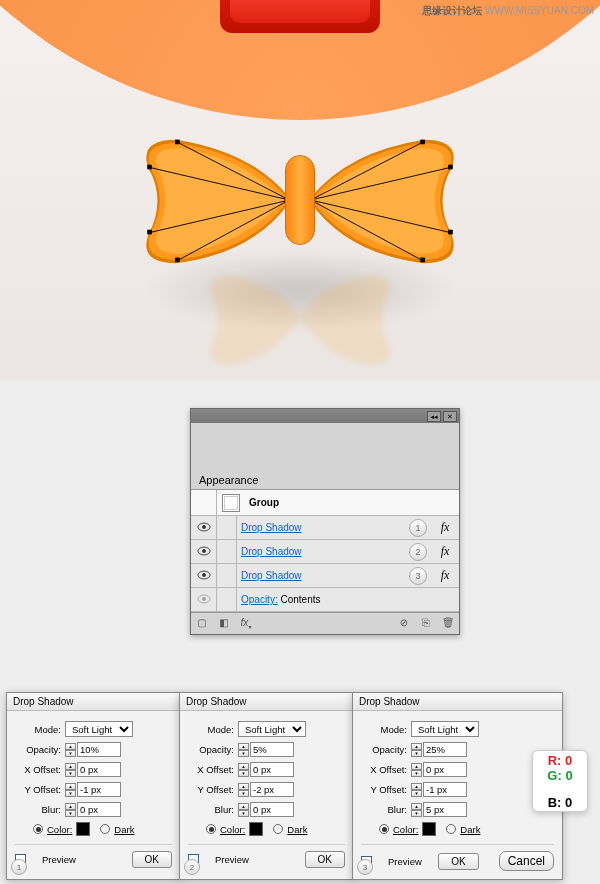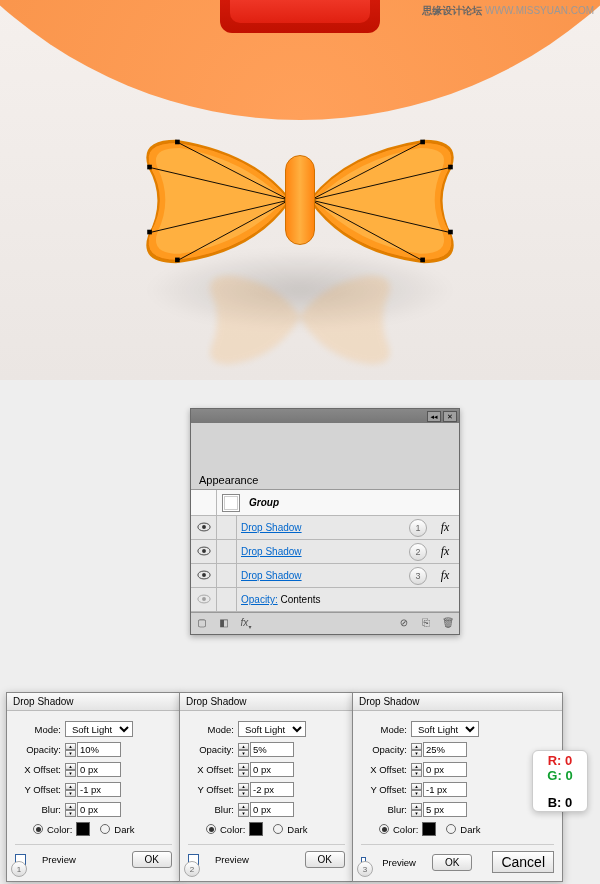--- a/index.html
+++ b/index.html
@@ -25,21 +25,21 @@
 
 .watermark { position: absolute; top: 4px; right: 6px; font-size: 10px; color: #999; }
 .watermark .cn { color: #666; font-weight: bold; }
 
 
 .appearance-panel { position: absolute; left: 190px; top: 408px; width: 270px; background: #d4d4d4; border: 1px solid #6a6a6a; box-shadow: 0 2px 6px rgba(0,0,0,0.3); }
 .panel-header { background: linear-gradient(#888, #777); height: 14px; display: flex; justify-content: flex-end; align-items: center; padding: 0 2px; gap: 2px; }
 .panel-header-btn { width: 14px; height: 11px; background: #a0a0a0; border: 1px solid #555; font-size: 7px; text-align: center; line-height: 9px; }
 .panel-tab { background: #d4d4d4; padding: 3px 8px; font-size: 11px; border-bottom: 1px solid #999; margin-top: 48px; }
 .panel-row { display: flex; align-items: center; height: 24px; border-bottom: 1px solid #b8b8b8; background: #e8e8e8; font-size: 10px; }
-.panel-row.group-row { background: #f8f8f8; height: 26px; font-style: italic; }
+.panel-row.group-row { background: #f8f8f8; height: 26px; }
 .eye-col { width: 26px; text-align: center; border-right: 1px solid #b8b8b8; height: 100%; display: flex; align-items: center; justify-content: center; }
 .lock-col { width: 20px; border-right: 1px solid #b8b8b8; height: 100%; }
 .swatch { width: 18px; height: 18px; background: #fff; border: 1px solid #888; box-shadow: inset 0 0 0 1px #fff, inset 0 0 0 2px #ccc; margin: 0 5px; }
 .row-label { flex: 1; padding-left: 4px; }
 .link-text { color: #0066cc; text-decoration: underline; }
 .badge { width: 18px; height: 18px; border-radius: 50%; background: linear-gradient(#fff, #ddd); border: 1px solid #aaa; display: flex; align-items: center; justify-content: center; font-size: 9px; color: #666; margin-right: 4px; }
 .fx-col { width: 28px; text-align: center; font-style: italic; font-family: Georgia, serif; font-size: 12px; }
 .panel-footer { display: flex; height: 22px; align-items: center; padding: 0 4px; gap: 8px; background: #d4d4d4; border-top: 1px solid #999; }
 .footer-icon { width: 14px; height: 14px; font-size: 10px; text-align: center; color: #555; }
 .eye-icon svg { width: 14px; height: 10px; }
@@ -50,28 +50,28 @@
 .ds-dialog:nth-child(2) { margin-left: -2px; z-index: 2; }
 .ds-dialog:nth-child(3) { margin-left: -2px; z-index: 3; width: 211px; }
 .ds-title { background: linear-gradient(#fafafa, #e4e4e4); padding: 3px 6px; font-size: 10px; border-bottom: 1px solid #bbb; }
 .ds-body { padding: 10px 8px 8px; font-size: 9.5px; }
 .ds-field { display: flex; align-items: center; margin-bottom: 5px; }
 .ds-field label { width: 46px; text-align: right; margin-right: 4px; }
 .ds-select { border: 1px solid #888; background: #fff; font-size: 9.5px; height: 16px; width: 68px; padding: 0 2px; }
 .ds-stepper { display: flex; flex-direction: column; margin-right: 1px; }
 .ds-stepper span { width: 11px; height: 7px; background: linear-gradient(#fff,#ddd); border: 1px solid #888; font-size: 5px; text-align: center; line-height: 5px; }
 .ds-input { border: 1px solid #888; background: #fff; width: 44px; height: 15px; font-size: 9.5px; padding: 0 2px; }
-.ds-color-row { display: flex; align-items: center; margin: 4px 0 8px 18px; gap: 4px; }
+.ds-color-row { display: flex; align-items: center; margin: 4px 0 8px 18px; gap: 4px; text-decoration: underline; }
 .ds-radio { width: 10px; height: 10px; border-radius: 50%; border: 1px solid #666; display: inline-block; position: relative; }
 .ds-radio.checked::after { content: ''; width: 5px; height: 5px; background: #333; border-radius: 50%; position: absolute; left: 1.5px; top: 1.5px; }
 .color-swatch { width: 14px; height: 14px; background: #000; border: 1px solid #666; }
 .ds-check-row { display: flex; align-items: center; gap: 16px; padding-top: 6px; border-top: 1px solid #ccc; }
 .ds-checkbox { width: 11px; height: 11px; border: 1px solid #3060a0; background: #fff; }
 .ds-ok { border: 1px solid #888; background: linear-gradient(#fff,#e2e2e2); font-size: 10px; padding: 2px 12px; border-radius: 3px; margin-left: auto; }
-.ds-cancel { border: 1px solid #888; background: linear-gradient(#fff,#e2e2e2); font-size: 14px; padding: 2px 8px; border-radius: 0; margin-left: 4px; }
+.ds-cancel { border: 1px solid #888; background: linear-gradient(#fff,#e2e2e2); font-size: 12px; padding: 2px 8px; border-radius: 7px; margin-left: 4px; }
 .dialog-badge { position: absolute; left: 4px; bottom: 4px; width: 16px; height: 16px; border-radius: 50%; background: linear-gradient(#fff,#ddd); border: 1px solid #aaa; display: flex; align-items: center; justify-content: center; font-size: 8px; color: #666; }
 
 .rgb-badge { position: absolute; right: 12px; top: 750px; width: 56px; height: 62px; background: #fff; border: 1px solid #ccc; border-radius: 6px; box-shadow: 0 2px 6px rgba(0,0,0,0.2); display: flex; flex-direction: column; align-items: center; justify-content: center; font-size: 13px; font-weight: bold; z-index: 10; }
 .rgb-r { color: #e02020; }
 .rgb-g { color: #10a030; }
 .rgb-b { color: #000000; margin-top: 12px; }
 </style>
 </head>
 <body>
 

